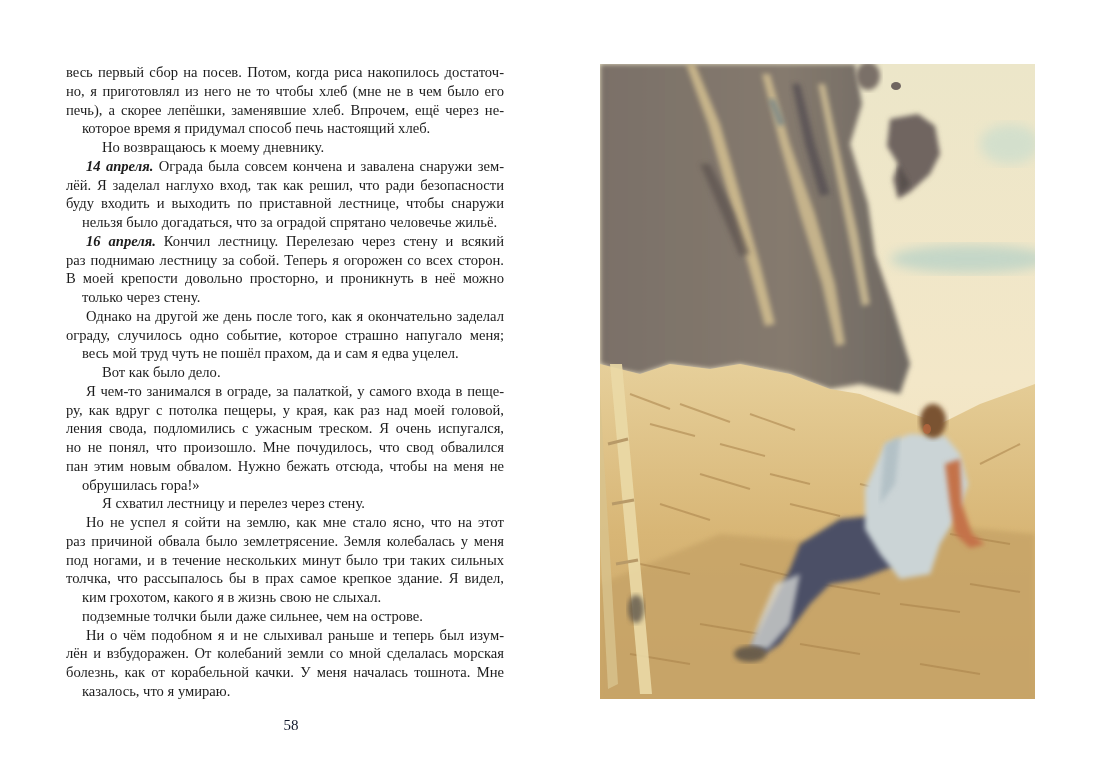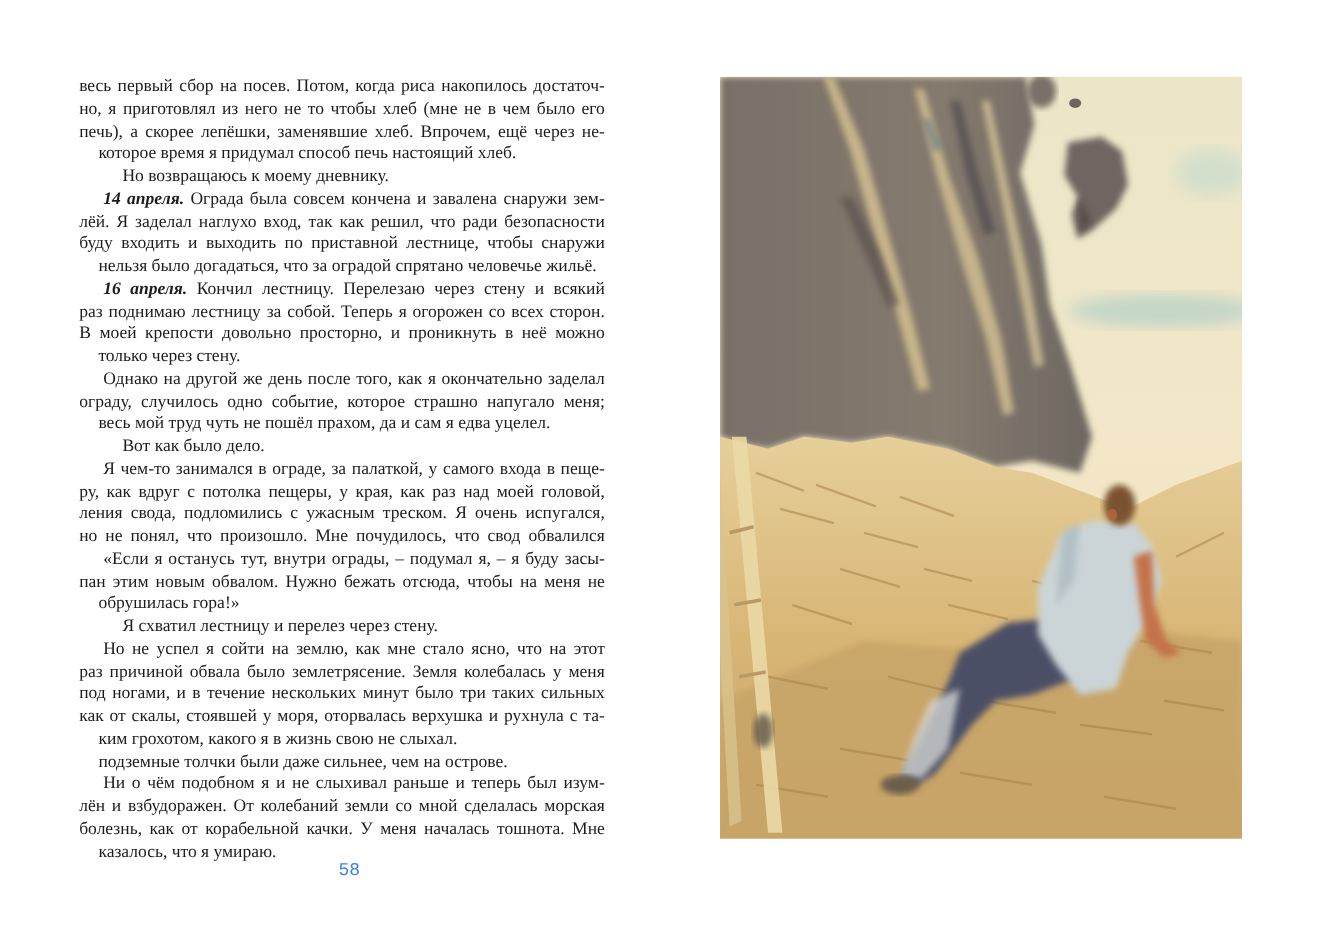--- a/index.html
+++ b/index.html
@@ -12,21 +12,21 @@
     position: absolute; left: 66px; top: 63px; width: 438px;
     font-family: "Liberation Serif", "DejaVu Serif", serif;
     font-size: 14.6px; line-height: 18.75px; color: #1c1c1c;
     text-align: justify; hyphens: manual;
   }
   .text-page .date { font-style: italic; font-weight: bold; }
   .text-page .line { display: block; text-align: justify; text-align-last: justify; white-space: nowrap; }
   .text-page .line.last { text-align-last: left; margin-left: 16px; }
   .page-number {
     position: absolute; left: 271px; top: 717px; width: 40px; text-align: center;
-    font-family: Liberation Mono, monospace; font-size: 15px; color: #3b82f6;
+    font-family: Liberation Serif, serif; font-size: 15px; color: #0f172a;
   }
   .illustration {
     position: absolute; left: 600px; top: 64px; width: 435px; height: 635px; overflow: hidden;
     background: #efe3c0;
   }
   .illustration svg { display: block; width: 100%; height: 100%; }
 </style>
 </head>
 <body>
 
@@ -46,28 +46,27 @@
     <span class="line">В моей крепости довольно просторно, и проникнуть в неё можно</span>
     <span class="line last">только через стену.</span>
     <span class="line" style="padding-left:20px">Однако на другой же день после того, как я окончательно заделал</span>
     <span class="line">ограду, случилось одно событие, которое страшно напугало меня;</span>
     <span class="line last">весь мой труд чуть не пошёл прахом, да и сам я едва уцелел.</span>
     <span class="line last" style="padding-left:20px">Вот как было дело.</span>
     <span class="line" style="padding-left:20px">Я чем-то занимался в ограде, за палаткой, у самого входа в пеще-</span>
     <span class="line">ру, как вдруг с потолка пещеры, у края, как раз над моей головой,</span>
     <span class="line">ления свода, подломились с ужасным треском. Я очень испугался,</span>
     <span class="line">но не понял, что произошло. Мне почудилось, что свод обвалился</span>
-    <span class="line" style="padding-left:20px">«Если я останусь тут, внутри ограды, – подумал я, – я буду засы-</span>
     <span class="line">пан этим новым обвалом. Нужно бежать отсюда, чтобы на меня не</span>
     <span class="line last">обрушилась гора!»</span>
     <span class="line last" style="padding-left:20px">Я схватил лестницу и перелез через стену.</span>
     <span class="line" style="padding-left:20px">Но не успел я сойти на землю, как мне стало ясно, что на этот</span>
     <span class="line">раз причиной обвала было землетрясение. Земля колебалась у меня</span>
     <span class="line">под ногами, и в течение нескольких минут было три таких сильных</span>
-    <span class="line">как от скалы, стоявшей у моря, оторвалась верхушка и рухнула с та-</span>
+    <span class="line">толчка, что рассыпалось бы в прах самое крепкое здание. Я видел,</span>
     <span class="line last">ким грохотом, какого я в жизнь свою не слыхал.</span>
     <span class="line last">подземные толчки были даже сильнее, чем на острове.</span>
     <span class="line" style="padding-left:20px">Ни о чём подобном я и не слыхивал раньше и теперь был изум-</span>
     <span class="line">лён и взбудоражен. От колебаний земли со мной сделалась морская</span>
     <span class="line">болезнь, как от корабельной качки. У меня началась тошнота. Мне</span>
     <span class="line last">казалось, что я умираю.</span>
 
   </div>
 
   <div class="page-number">58</div>

